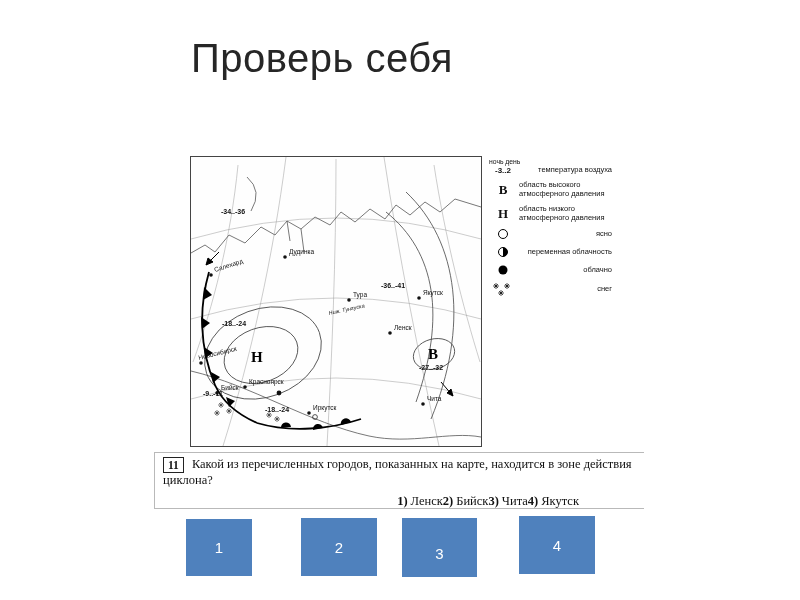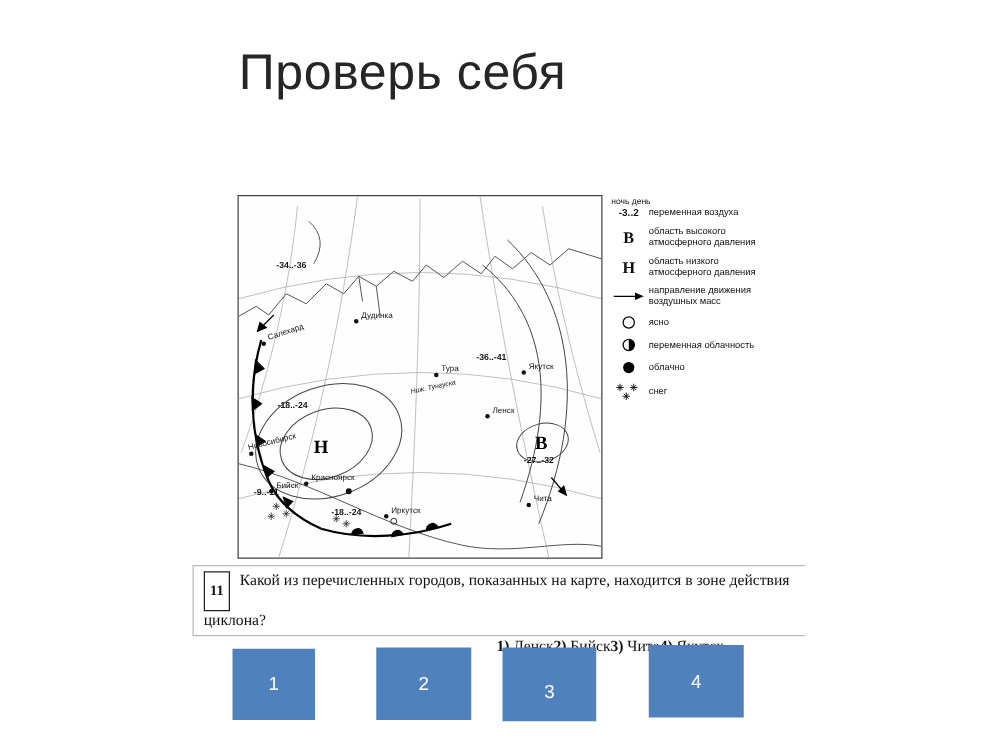--- a/index.html
+++ b/index.html
@@ -11,33 +11,33 @@
            font-size:40px; font-weight:400; color:#262626; letter-spacing:0.5px; }
   .subtitle { position:absolute; top:90px; left:0; width:100%; text-align:center;
               font-size:13px; color:#333; }
 
   .map-wrap { position:absolute; left:190px; top:156px; width:424px; height:291px; display:flex; }
   .map-box { width:292px; height:291px; border:1px solid #444; background:#fefefe; }
   .map-box svg { display:block; font-family:"Liberation Sans",sans-serif; }
 
   .legend { width:132px; padding:2px 0 0 5px; font-size:7.5px; color:#111; }
   .leg-head { font-size:6.8px; margin:0 0 1px 2px; }
-  .leg-row { display:flex; align-items:center; margin-bottom:6px; }
+  .leg-row { display:flex; align-items:center; margin-bottom:6px;justify-content:space-between; }
   .leg-row.top { align-items:flex-start; }
   .leg-sym { flex:0 0 32px; width:32px; text-align:center; }
   .leg-sym svg { display:block; margin:0 auto; }
   .leg-label { line-height:1.18; padding-right:2px; }
   .leg-letter { font-family:"Liberation Serif",serif; font-weight:bold; font-size:13px; }
   .leg-temp { font-size:8px; font-weight:bold; }
 
   .question-box { position:absolute; left:154px; top:452px; width:494px; height:57px;
                   border:1px solid #b9b9b9; background:#fff; padding:4px 8px 0 8px;
                   font-family:"Liberation Serif",serif; }
   .q-text-row { font-size:12.5px; line-height:1.25; color:#111; }
-  .q-num { display:inline-block; border:1px solid #222; padding:8px 4px; font-weight:bold;
+  .q-num { display:inline-block; border:1px solid #222; padding:0 4px; font-weight:bold;
            font-size:11.5px; margin-right:8px; vertical-align:top; background:#fff; }
   .options-row { display:flex; justify-content:flex-end; padding:5px 60px 0 40px;
                  font-size:12.5px; color:#111; }
   .opt b { font-weight:bold; margin-right:3px; }
 
   .ans-btn { position:absolute; background:#4f81bd; color:#fff; font-size:15px;
              display:flex; align-items:center; justify-content:center; cursor:pointer;
              font-family:"Liberation Sans",sans-serif; }
   #btn1 { left:186px; top:519px; width:66px; height:57px; }
   #btn2 { left:301px; top:518px; width:76px; height:58px; }
@@ -156,38 +156,29 @@
 
         <text x="60" y="205" font-size="15" font-weight="bold" font-family="Liberation Serif,serif">Н</text>
         <text x="237" y="202" font-size="15" font-weight="bold" font-family="Liberation Serif,serif">В</text>
       </svg>
     </div>
 
     <div class="legend">
       <div class="leg-head">ночь день</div>
       <div class="leg-row top">
         <span class="leg-sym leg-temp">-3..2</span>
-        <span class="leg-label">переменная воздуха</span>
+        <span class="leg-label">температура воздуха</span>
       </div>
       <div class="leg-row">
         <span class="leg-sym leg-letter">В</span>
         <span class="leg-label">область высокого атмосферного давления</span>
       </div>
       <div class="leg-row">
         <span class="leg-sym leg-letter">Н</span>
         <span class="leg-label">область низкого атмосферного давления</span>
-      </div>
-      <div class="leg-row">
-        <span class="leg-sym">
-          <svg width="26" height="8">
-              <line x1="1" y1="4" x2="20" y2="4" stroke="#000" stroke-width="1"></line>
-              <polygon points="25,4 18,1 18,7" fill="#000"></polygon>
-            </svg>
-        </span>
-        <span class="leg-label">направление движения воздушных масс</span>
       </div>
       <div class="leg-row">
         <span class="leg-sym">
           <svg width="12" height="12">
               <circle cx="6" cy="6" r="4.5" fill="none" stroke="#000"></circle>
             </svg>
         </span>
         <span class="leg-label">ясно</span>
       </div>
       <div class="leg-row">

